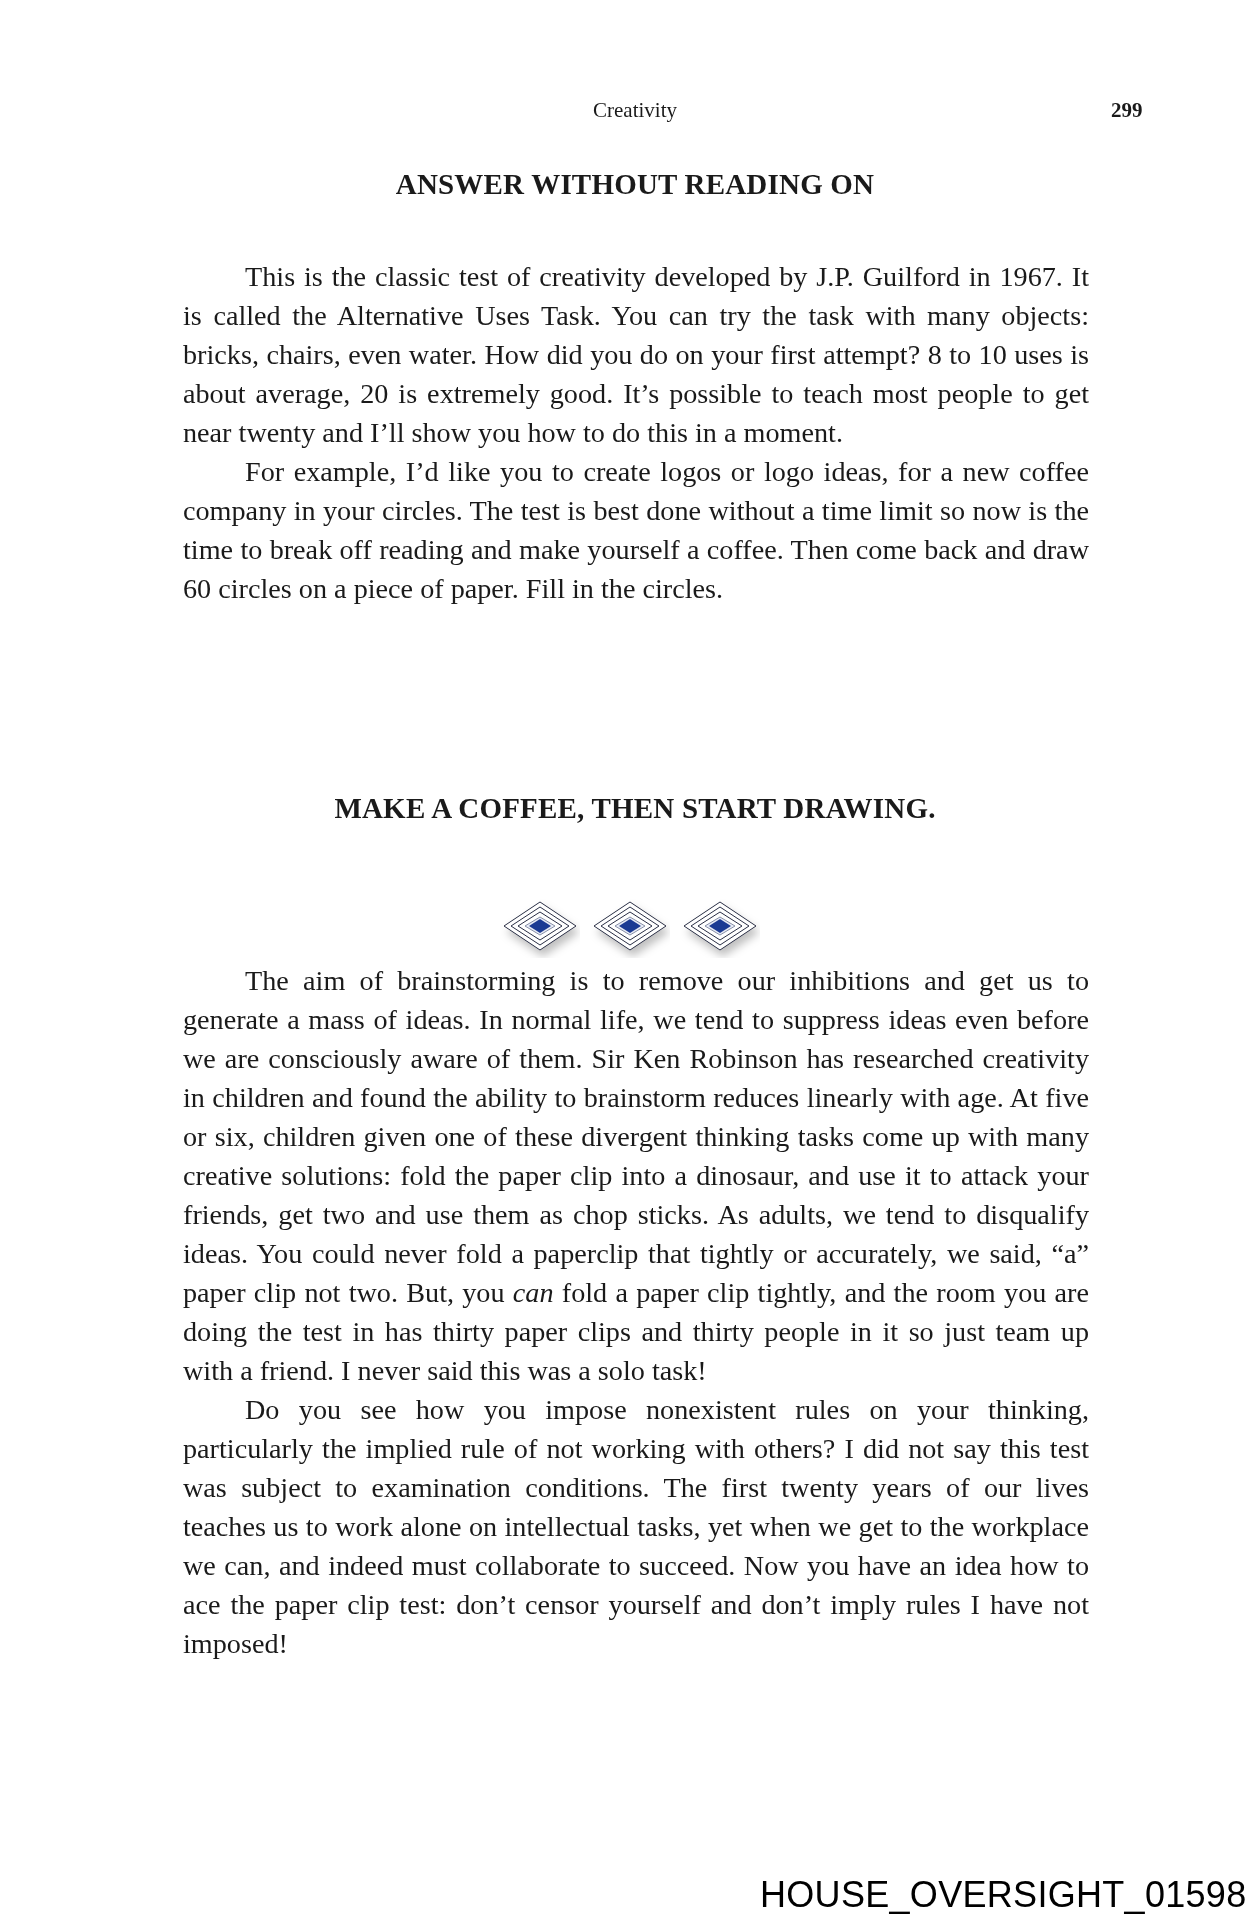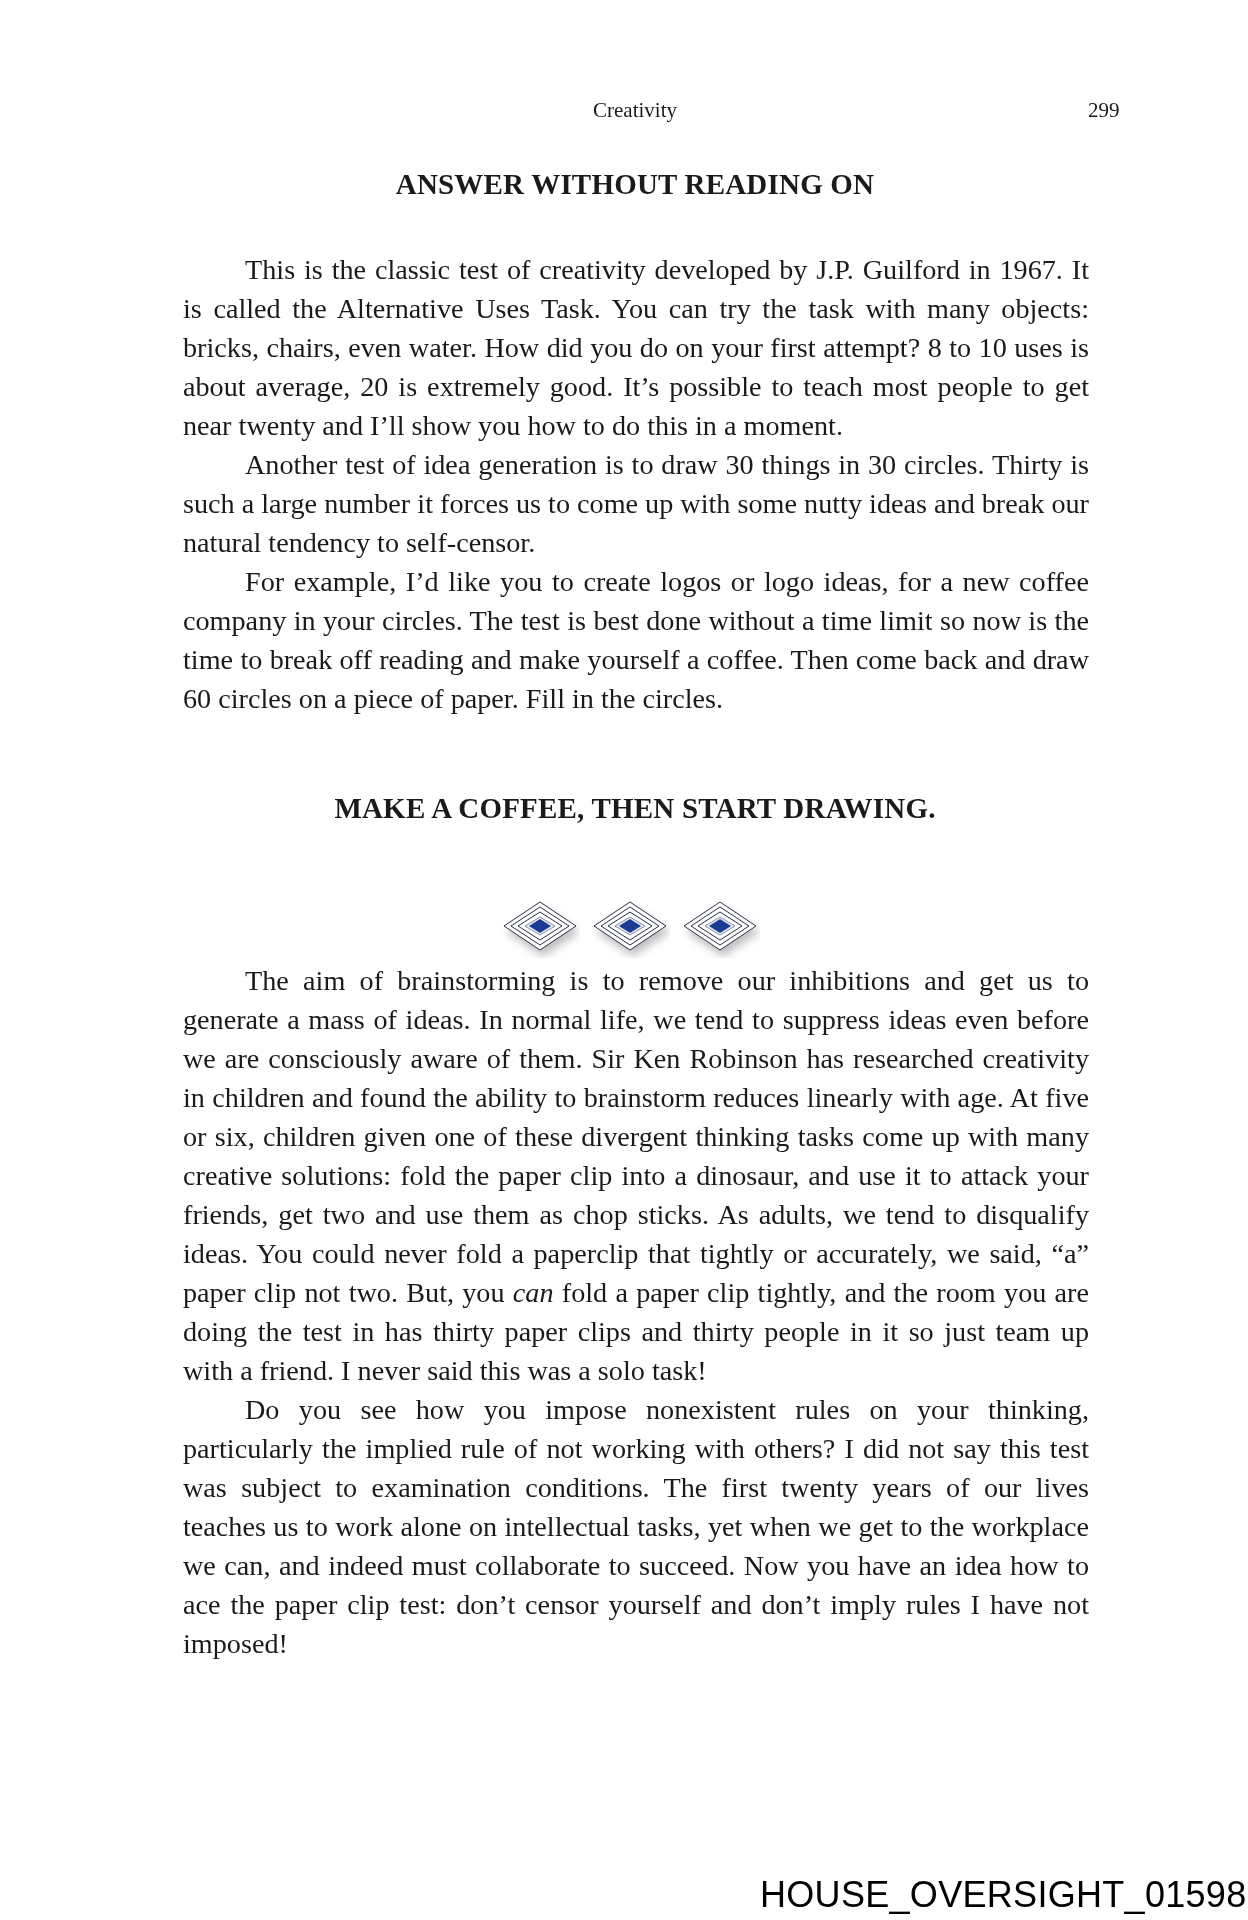--- a/index.html
+++ b/index.html
@@ -1,42 +1,41 @@
 <!DOCTYPE html>
 <html><head>
 <meta charset="utf-8">
 <style>
   html, body { margin:0; padding:0; background:#ffffff; }
   body { width:1248px; height:1920px; position:relative; overflow:hidden; color:#1a1a1a; }
   .page { position:absolute; left:0; top:0; width:1136px; height:1920px; }
   .running-head { position:absolute; top:98px; left:0; width:1248px; font-family:"Liberation Serif", serif; font-size:21px; }
   .running-head .title { position:absolute; left:0; width:1270px; text-align:center; }
-  .running-head .pagenum { position:absolute; left:1088px; }
+  .running-head .pagenum { position:absolute; left:1111px;font-weight:bold; }
   .heading { position:absolute; left:0; width:1270px; text-align:center; font-family:"Liberation Serif", serif; font-weight:bold; font-size:29px; letter-spacing:0.2px; }
   .body { position:absolute; left:183px; width:906px; font-family:"Liberation Serif", serif; font-size:28.2px; line-height:39px; text-align:justify; }
   .body p { margin:0; text-indent:62px; }
   .ornament { position:absolute; top:898px; left:500px; width:260px; height:80px; display:flex; gap:10px; }
   .orn { width:80px; height:60px; }
   .bates { position:absolute; left:760px; top:1874px; font-family:"Liberation Sans", sans-serif; font-size:36px; color:#000; letter-spacing:0.3px; }
 </style>
 </head>
 <body>
 
 <div class="page">
 
   <div class="running-head">
     <span class="title">Creativity</span>
     <span class="pagenum">299</span>
   </div>
 
   <div class="heading" style="top:168px;">ANSWER WITHOUT READING ON</div>
 
-  <div class="body" style="top:250px;">
+  <div class="body" style="top:257px;">
     <p>This is the classic test of creativity developed by J.P. Guilford in 1967. It is called the Alternative Uses Task. You can try the task with many objects: bricks, chairs, even water. How did you do on your first attempt? 8 to 10 uses is about average, 20 is extremely good. It’s possible to teach most people to get near twenty and I’ll show you how to do this in a moment.</p>
-    <p>Another test of idea generation is to draw 30 things in 30 circles. Thirty is such a large number it forces us to come up with some nutty ideas and break our natural tendency to self-censor.</p>
     <p>For example, I’d like you to create logos or logo ideas, for a new coffee company in your circles. The test is best done without a time limit so now is the time to break off reading and make yourself a coffee. Then come back and draw 60 circles on a piece of paper. Fill in the circles.</p>
   </div>
 
   <div class="heading" style="top:792px;">MAKE A COFFEE, THEN START DRAWING.</div>
 
   <div class="ornament">
     <svg class="orn" viewBox="0 0 80 60">
       <defs>
           <filter id="sh1" x="-30%" y="-30%" width="160%" height="180%">
             <feDropShadow dx="3" dy="6" stdDeviation="4" flood-color="#000" flood-opacity="0.25"></feDropShadow>

